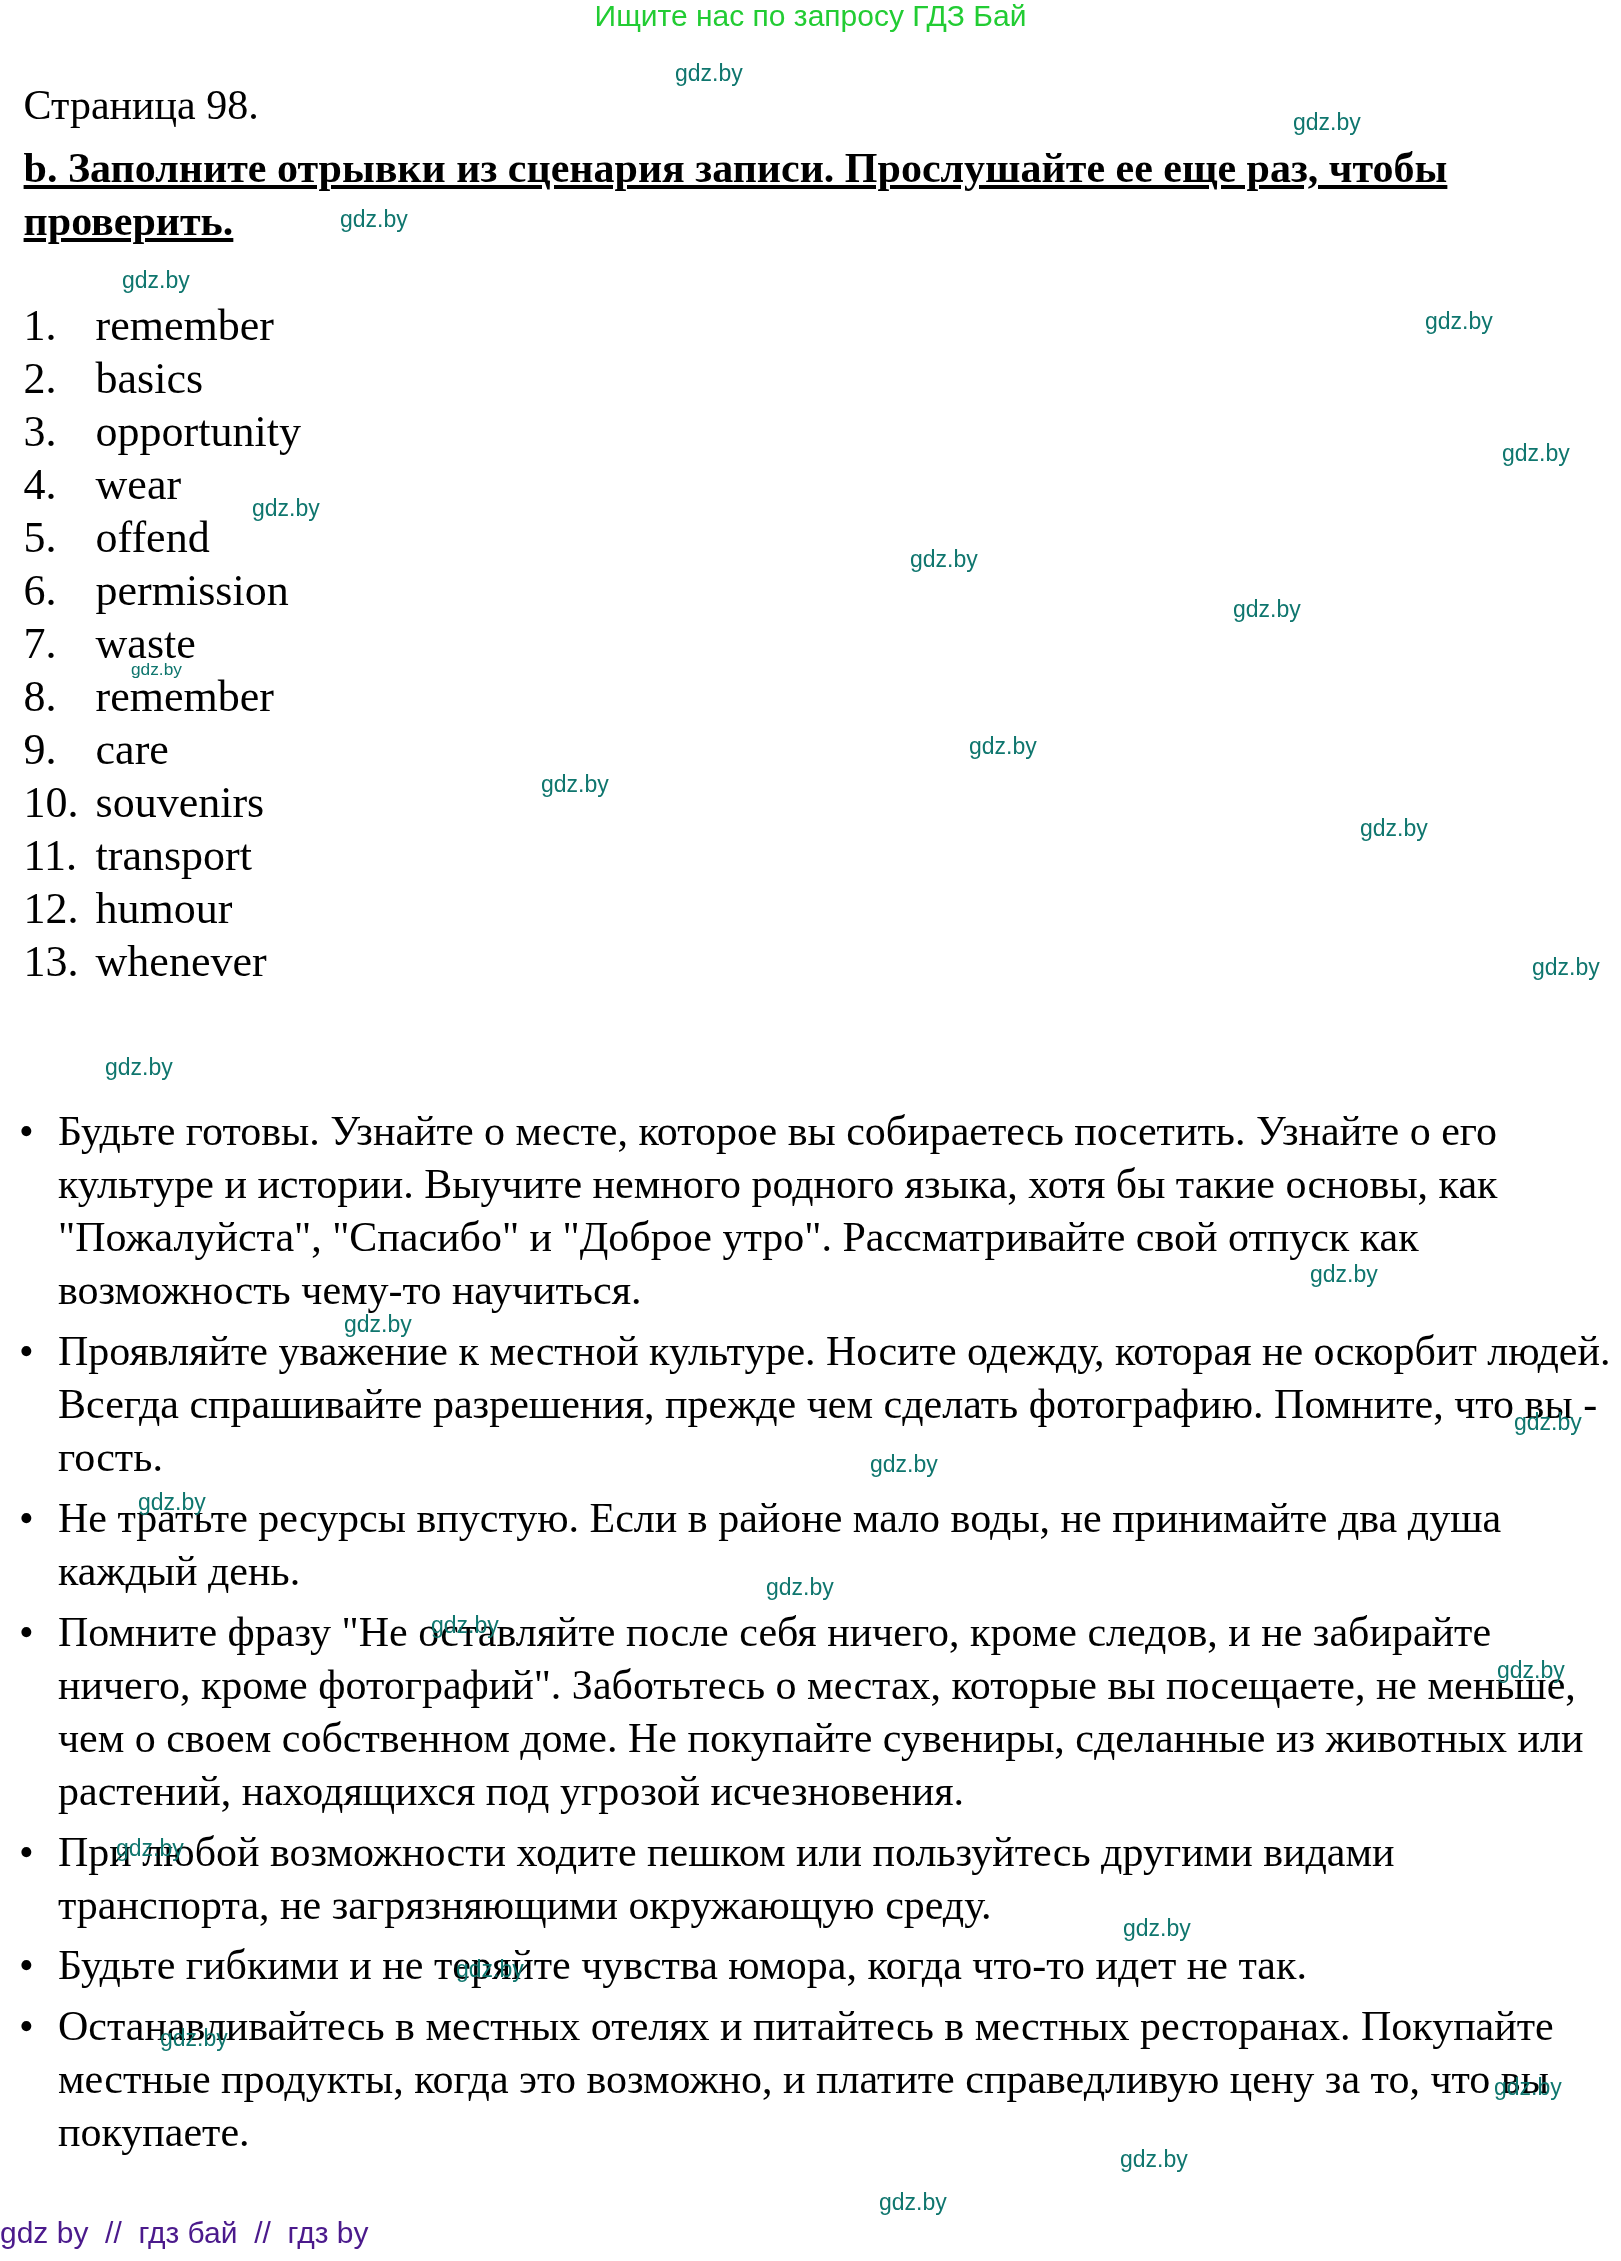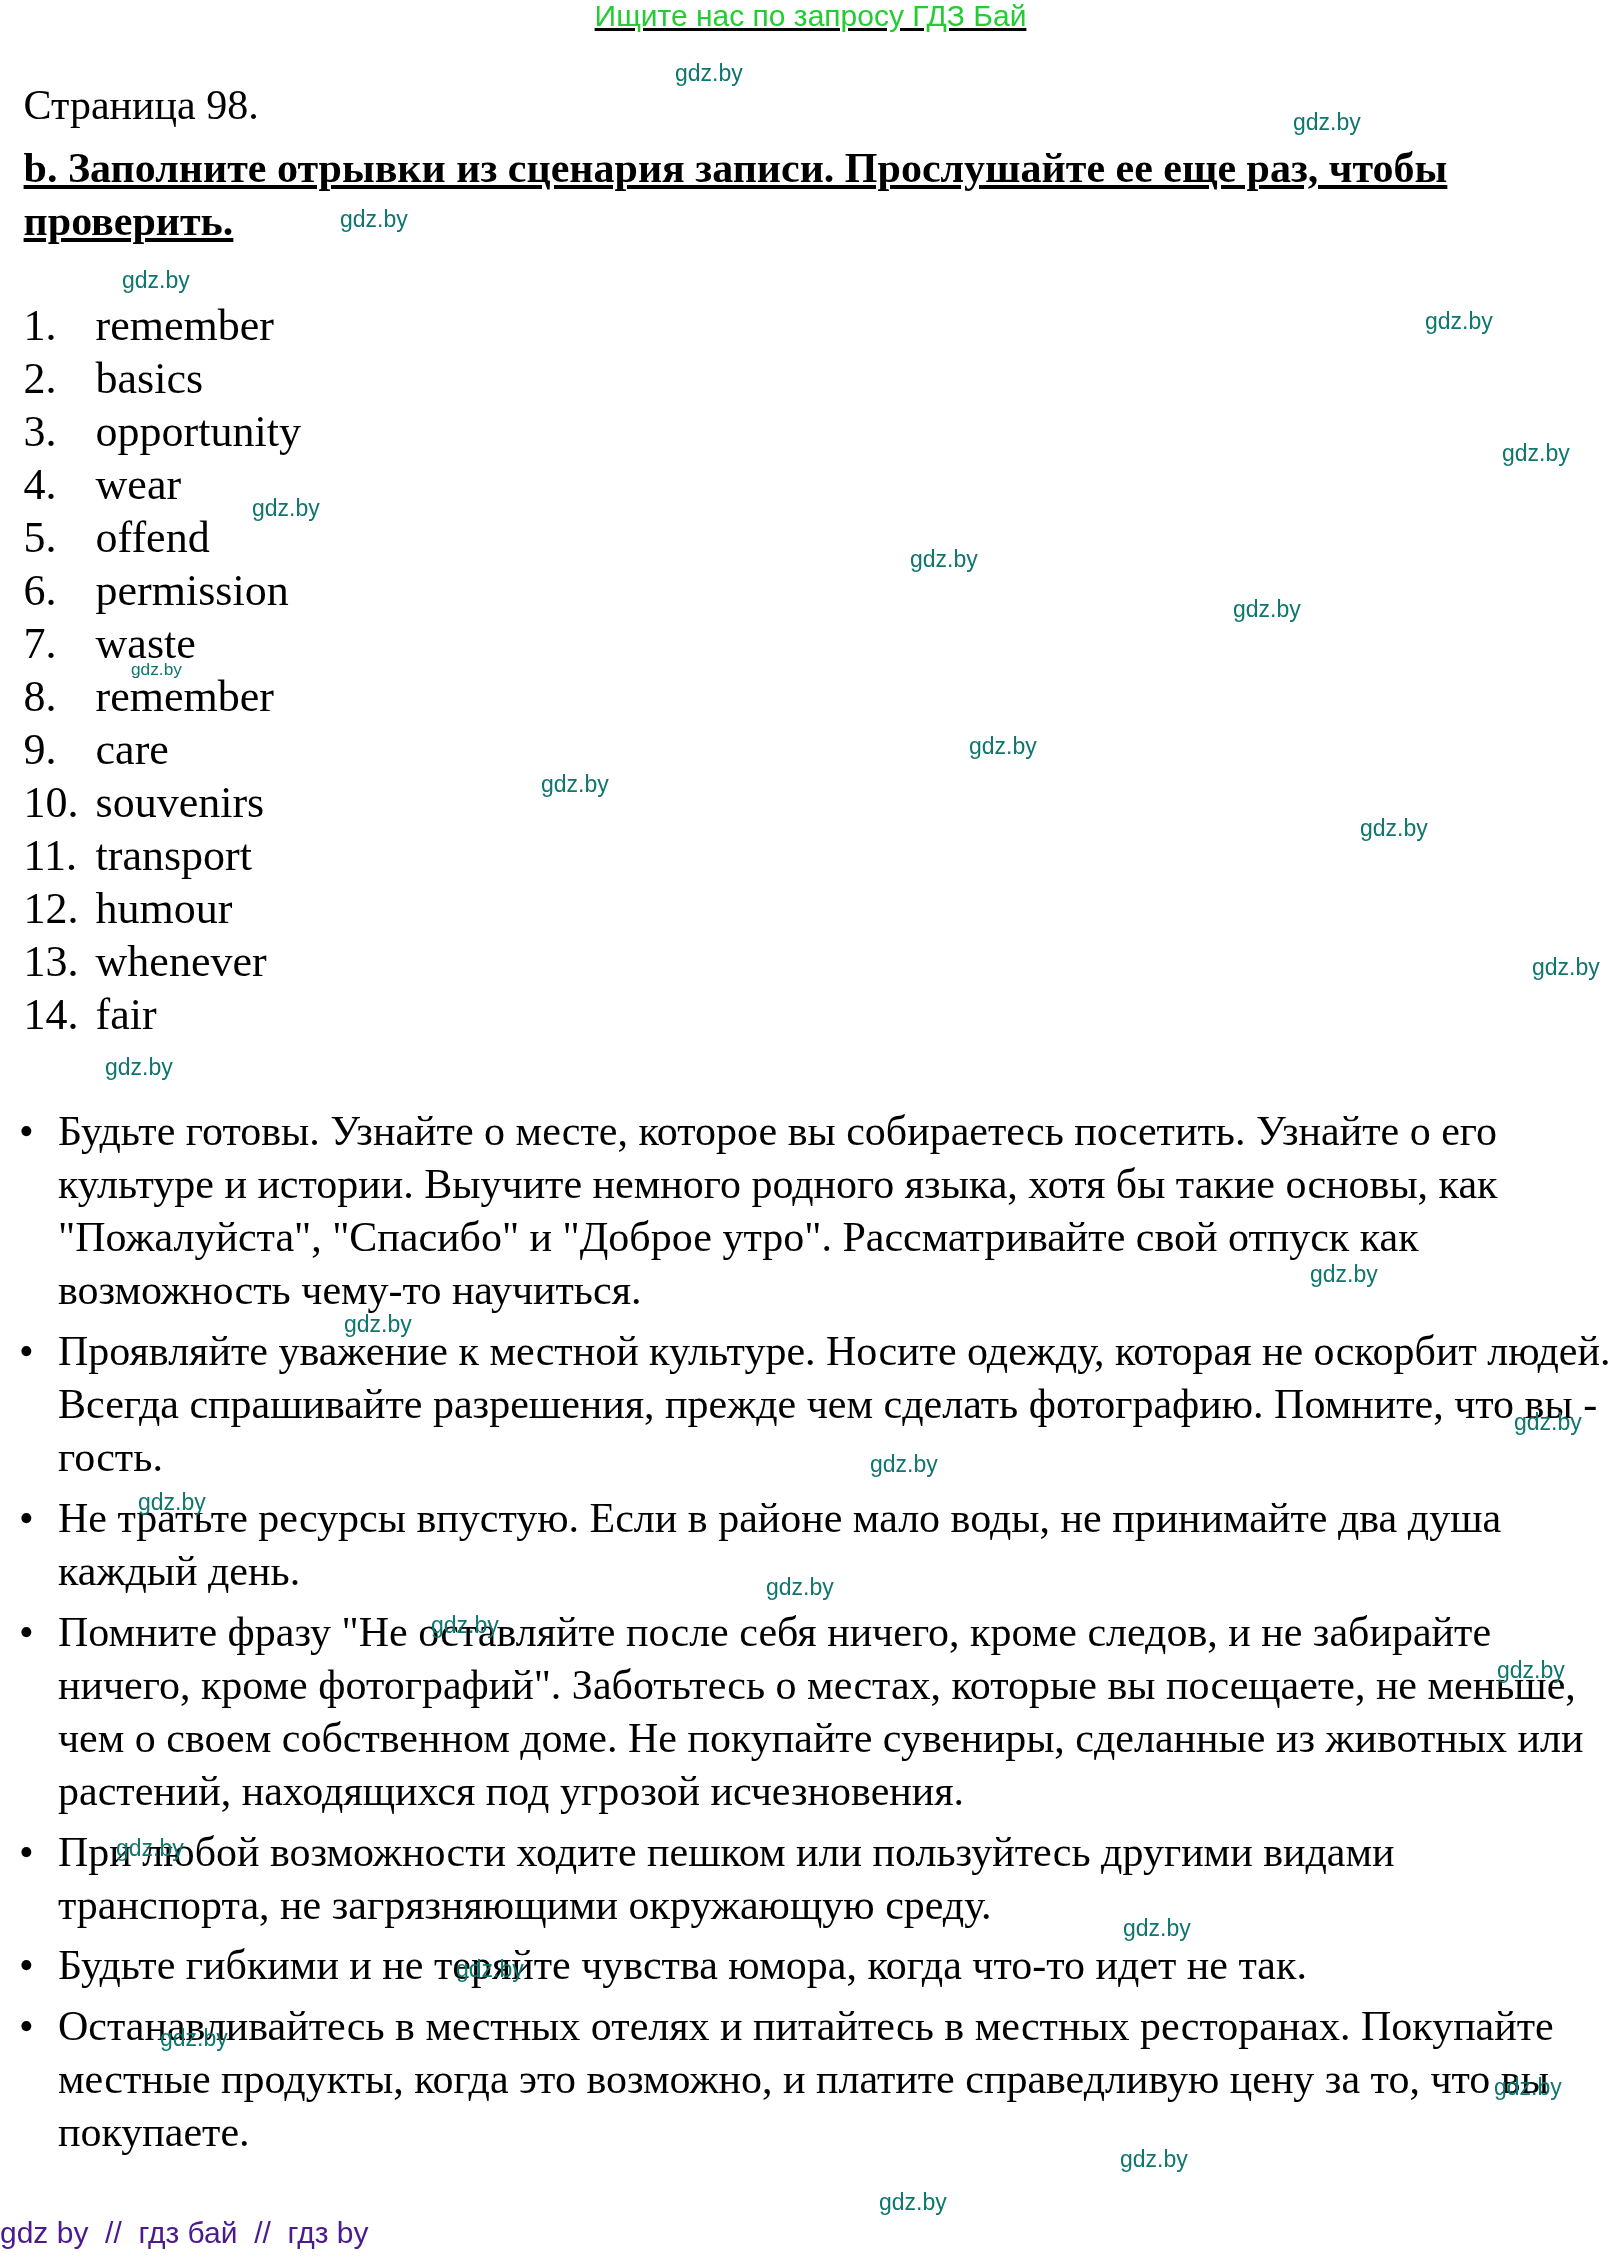--- a/index.html
+++ b/index.html
@@ -1,20 +1,20 @@
 <!DOCTYPE html>
 <html style="font-size:12.6px"><head>
 <meta charset="utf-8">
 <style>
   html, body { margin:0; padding:0; background:#ffffff; }
   body { width:1621px; height:2261px; position:relative; overflow:hidden;
          font-family:"Liberation Serif", "DejaVu Serif", serif; color:#000; }
   .abs { position:absolute; white-space:nowrap; }
   .top-banner { position:absolute; top:0; left:0; width:1621px; text-align:center;
-                font-family:"Liberation Sans", sans-serif; font-size:30px; line-height:31px;text-decoration:underline; }
+                font-family:"Liberation Sans", sans-serif; font-size:30px; line-height:31px; }
   .page-title { left:23.6px; top:41px; font-size:42px;margin-top:40px; }
   .heading { left:23.6px; top:142px; width:1580px; font-size:42px; font-weight:bold; line-height:53px; white-space:normal;text-decoration:underline; }
   .word-list { position:absolute; left:23.6px; top:299px; margin:0; padding:0; list-style:none; }
   .word-list li { font-size:44px; line-height:53px; height:53px; display:flex; }
   .word-list .num { display:inline-block; width:72px; }
   .bullets { position:absolute; left:19px; top:1105px; width:1596px; margin:0; padding:0; list-style:none; }
   .bullets li { position:relative; padding-left:39px; font-size:42px; line-height:53px; margin-bottom:7.9px; }
   .bullets li .dot { position:absolute; left:0; top:0; }
   .wm { position:absolute; font-family:"Liberation Sans", sans-serif; font-size:23px; color:#0f766e; white-space:nowrap; }
   .footer { position:absolute; top:2216px; left:0; width:1282px; text-align:left;
@@ -77,24 +77,20 @@
       <span>transport</span>
     </li>
   <li>
       <span class="num">12.</span>
       <span>humour</span>
     </li>
   <li>
       <span class="num">13.</span>
       <span>whenever</span>
     </li>
-  <li>
-      <span class="num">14.</span>
-      <span>fair</span>
-    </li>
 </ol>
 
 <ul class="bullets">
   <li><span class="dot">•</span><span>Будьте готовы. Узнайте о месте, которое вы собираетесь посетить. Узнайте о его культуре и истории. Выучите немного родного языка, хотя бы такие основы, как "Пожалуйста", "Спасибо" и "Доброе утро". Рассматривайте свой отпуск как возможность чему-то научиться.</span></li>
   <li><span class="dot">•</span><span>Проявляйте уважение к местной культуре. Носите одежду, которая не оскорбит людей. Всегда спрашивайте разрешения, прежде чем сделать фотографию. Помните, что вы - гость.</span></li>
   <li><span class="dot">•</span><span>Не тратьте ресурсы впустую. Если в районе мало воды, не принимайте два душа каждый день.</span></li>
   <li><span class="dot">•</span><span>Помните фразу "Не оставляйте после себя ничего, кроме следов, и не забирайте ничего, кроме фотографий". Заботьтесь о местах, которые вы посещаете, не меньше, чем о своем собственном доме. Не покупайте сувениры, сделанные из животных или растений, находящихся под угрозой исчезновения.</span></li>
   <li><span class="dot">•</span><span>При любой возможности ходите пешком или пользуйтесь другими видами транспорта, не загрязняющими окружающую среду.</span></li>
   <li><span class="dot">•</span><span>Будьте гибкими и не теряйте чувства юмора, когда что-то идет не так.</span></li>
   <li><span class="dot">•</span><span>Останавливайтесь в местных отелях и питайтесь в местных ресторанах. Покупайте местные продукты, когда это возможно, и платите справедливую цену за то, что вы покупаете.</span></li>

